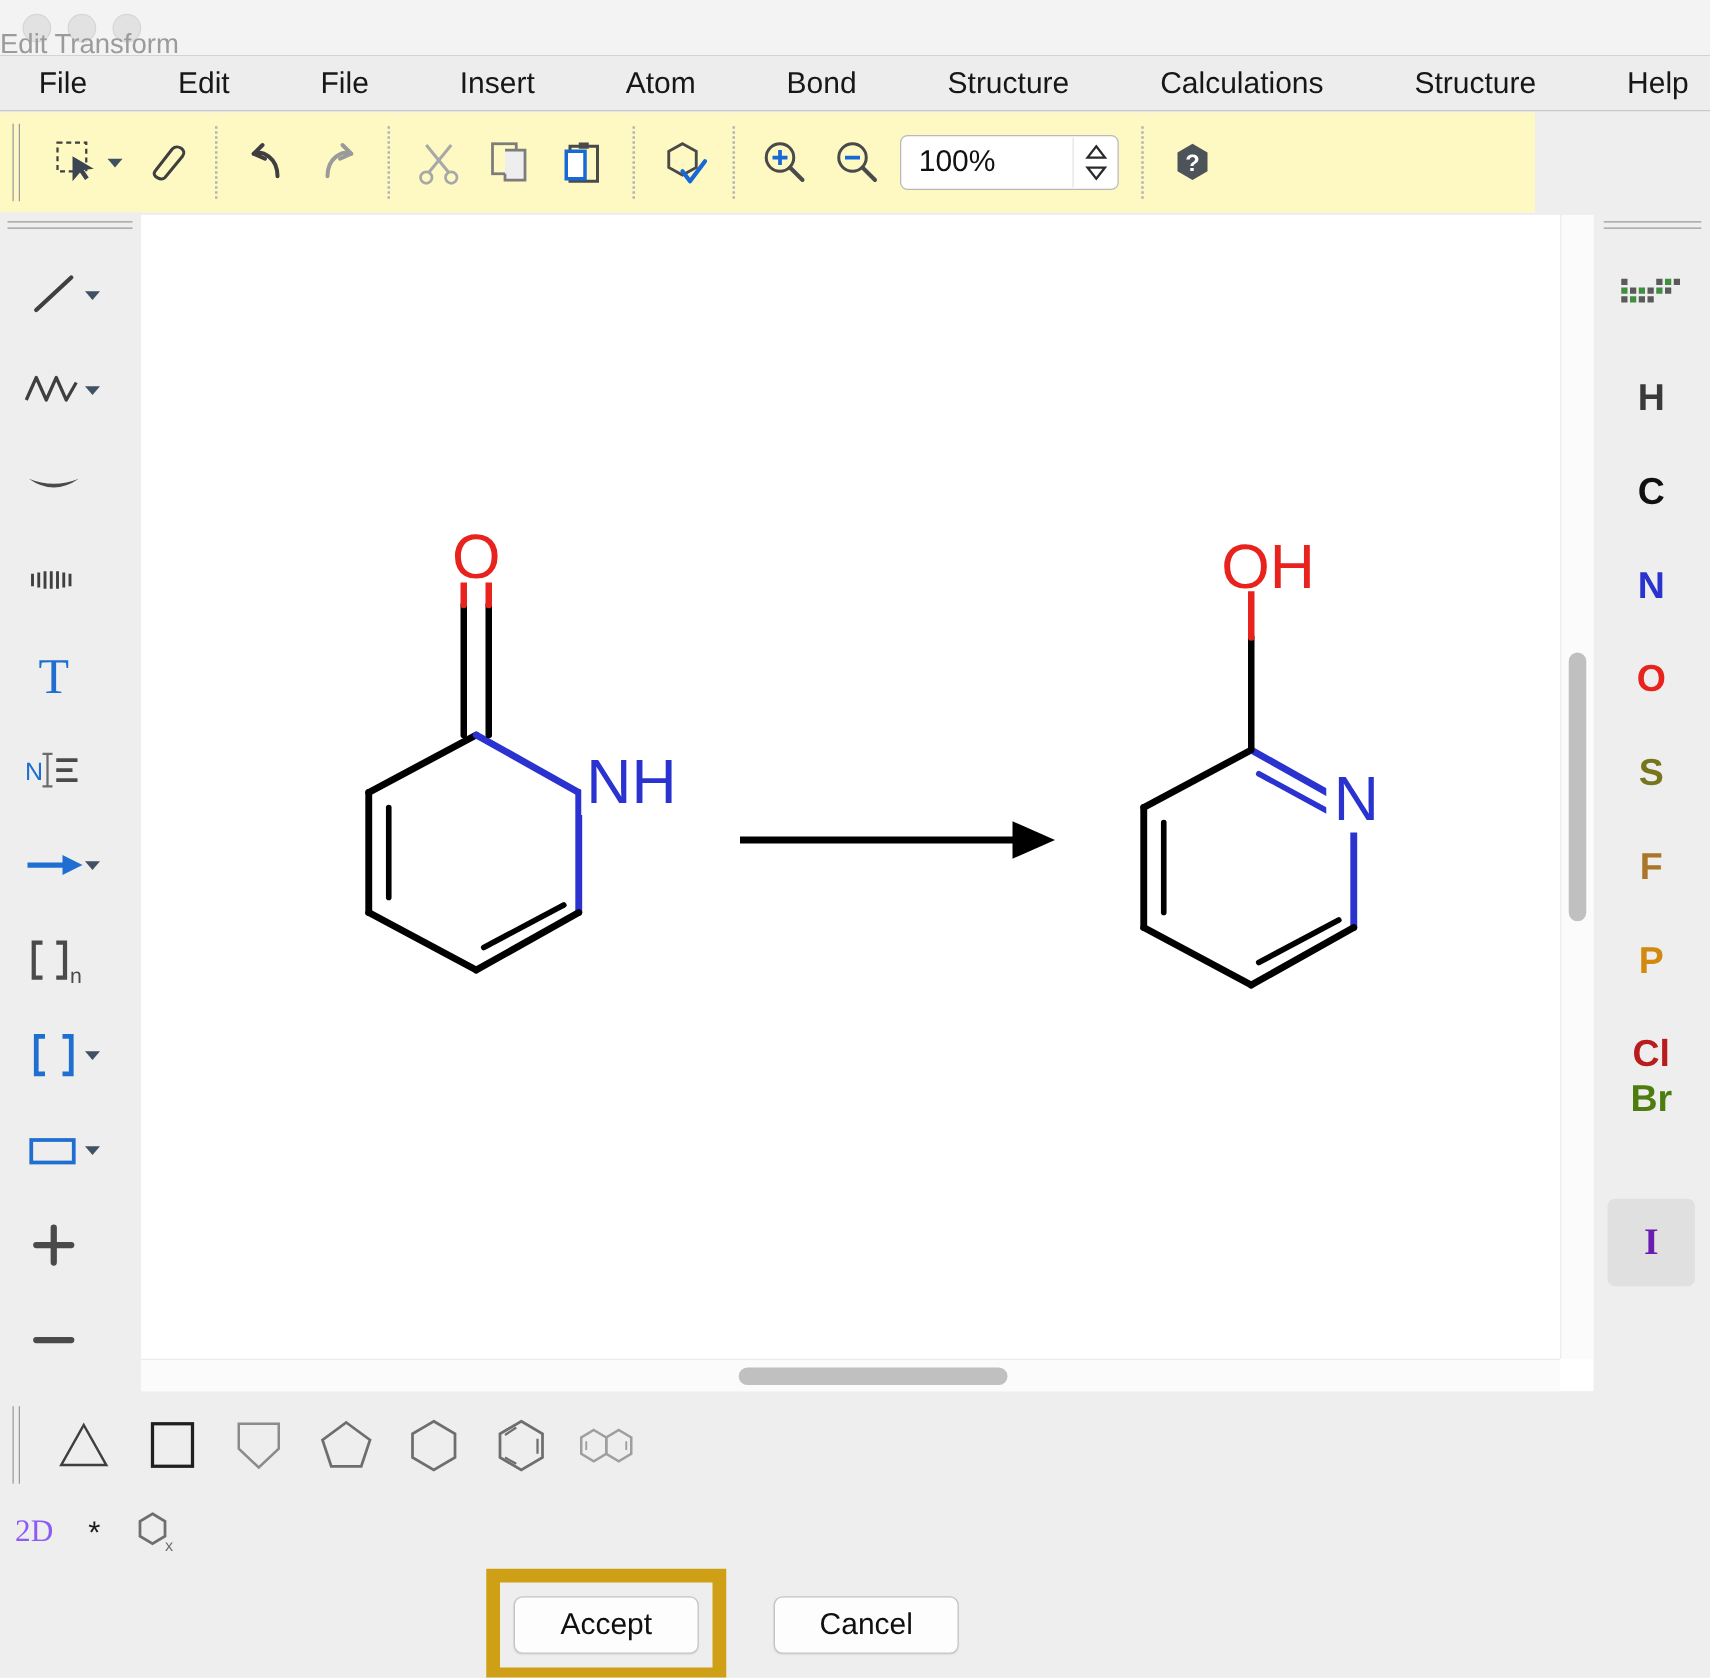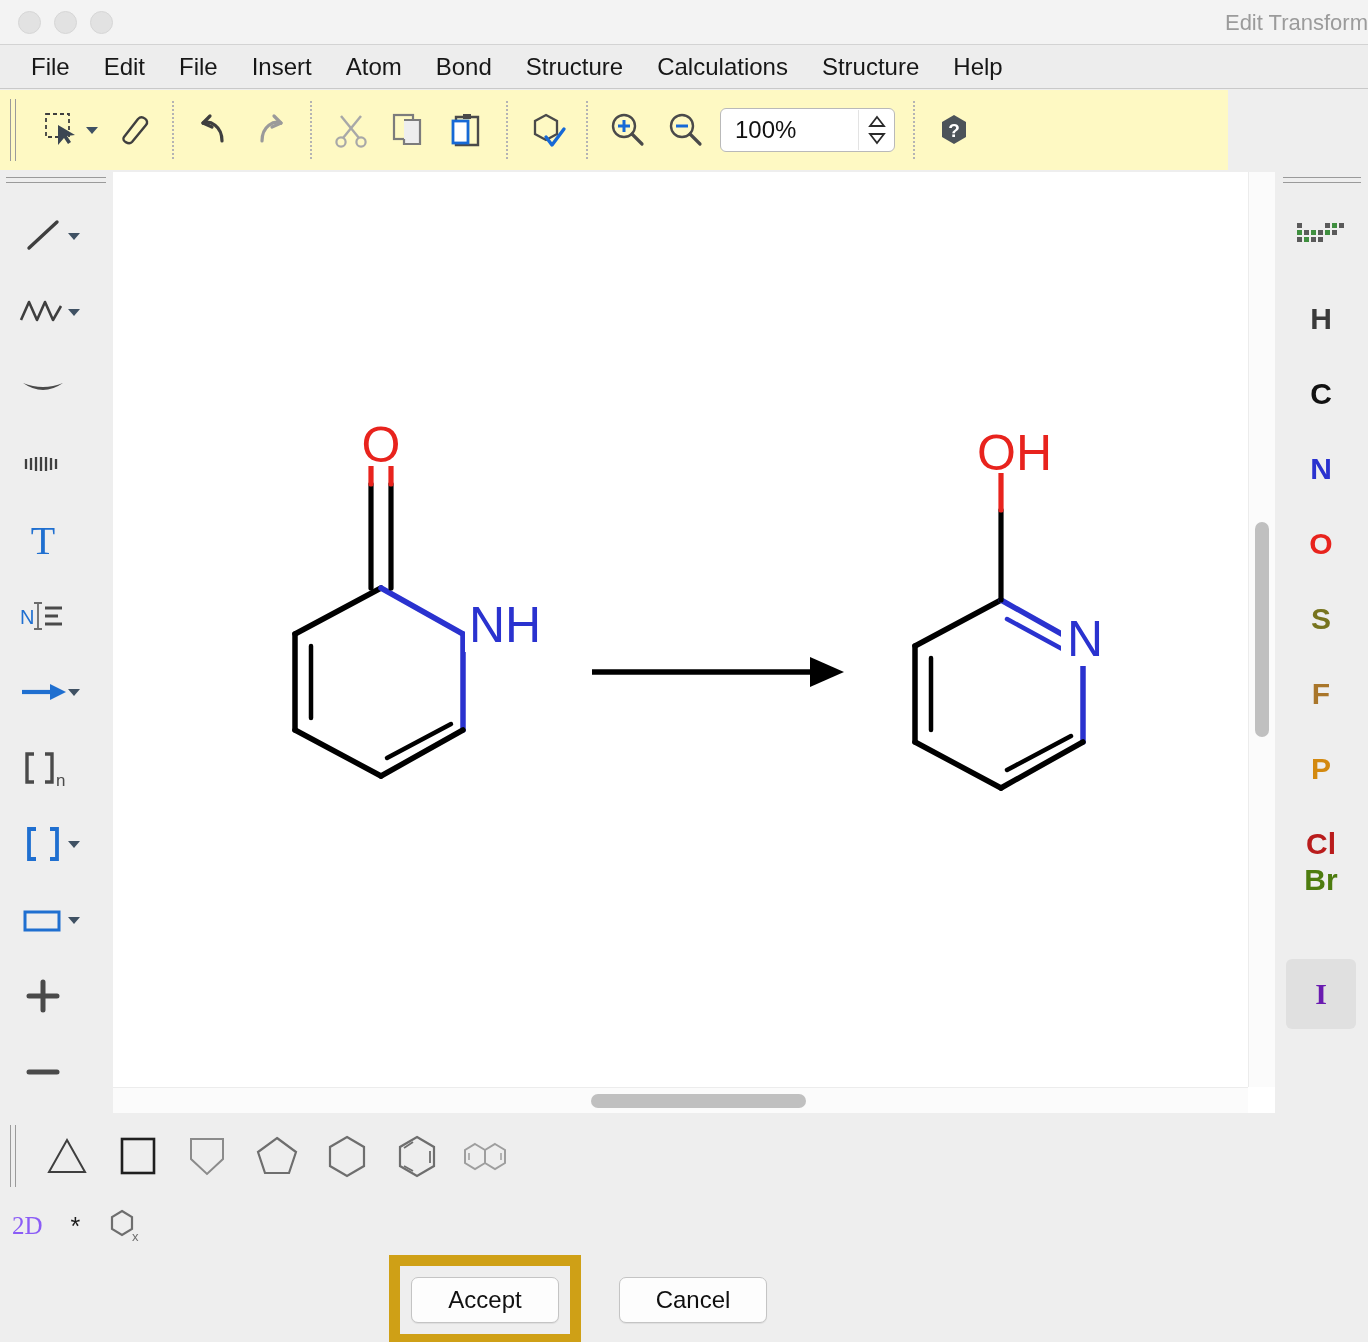--- a/index.html
+++ b/index.html
@@ -27,33 +27,34 @@
   }
   .traffic-lights {
     position: absolute; left: 18px; top: 11px;
     display: flex; gap: 13px;
   }
   .light {
     width: 23px; height: 23px; border-radius: 50%;
     background: #e2e2e2; border: 1px solid #d6d6d6;
   }
   #window-title {
-    position: absolute; left: 0; top: 10px; width: 1368px;
-    text-align: right;
+    position: absolute; left: 0; top: 22px; width: 1368px;
+    text-align: left;
     font-size: 22px; color: #9b9b9b;
     font-family: "Liberation Sans", sans-serif;
   }
 
   
   #menubar {
     position: absolute; left: 0; top: 45px; width: 1368px; height: 44px;
     background: #ededed;
     border-bottom: 1px solid #c9c9c9;
     display: flex; align-items: center;
     padding-left: 14px;
+    justify-content: space-between;
   }
   .menu-item {
     font-size: 24px; color: #171717;
     padding: 0 17px;
     line-height: 42px;
     cursor: default;
     white-space: nowrap;
   }
 
   

